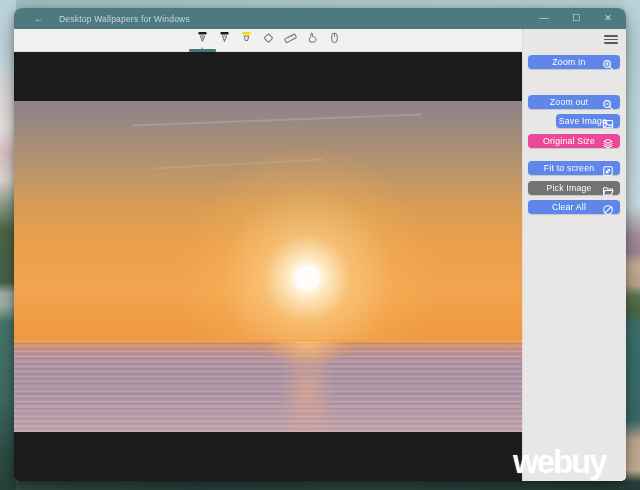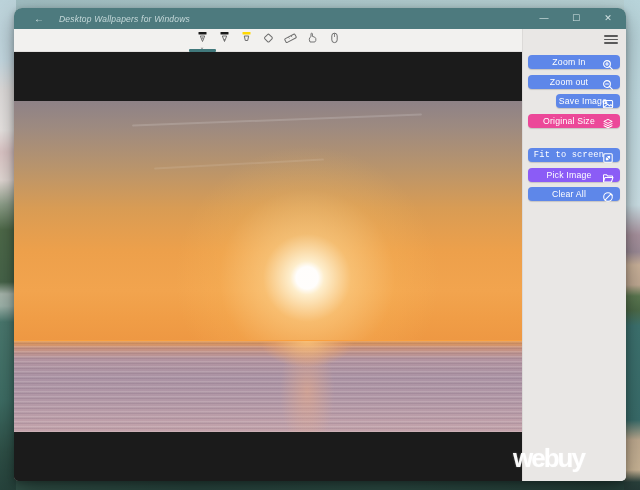--- a/index.html
+++ b/index.html
@@ -24,21 +24,21 @@
     position:absolute;left:14px;top:8px;width:612px;height:473px;z-index:2;
     border-radius:8px 8px 5px 5px;overflow:hidden;
     box-shadow:0 10px 26px rgba(0,0,0,.38),0 2px 6px rgba(0,0,0,.25);
     background:#e9e7e5;
   }
   .titlebar{
     height:21px;background:#4d7a7e;display:flex;align-items:center;
     color:#cfe0e1;font-size:8.5px;
   }
   .back-btn{width:16px;margin-left:17px;font-size:10px;color:#d6e4e4;text-align:center;cursor:default;}
-  .win-title{margin-left:12px;letter-spacing:.2px;color:#c6d9da;font-style:italic;}
+  .win-title{margin-left:12px;letter-spacing:.2px;color:#c6d9da;}
   .win-controls{margin-left:auto;display:flex;align-items:center;height:100%;}
   .win-ctl{width:32px;text-align:center;font-size:9px;color:#d3e2e2;line-height:21px;}
   .win-ctl.close{margin-right:2px;}
 
   .win-body{display:flex;height:452px;}
   .main-col{width:508px;display:flex;flex-direction:column;background:#1b1b1b;}
 
   
   .ink-toolbar{
     height:22px;background:#f2f1ef;border-bottom:1px solid #e3e1df;
@@ -76,28 +76,28 @@
   .sidebar{width:104px;background:#e9e7e5;position:relative;border-left:1px solid #dcdad8;box-sizing:border-box;}
   .hamburger{position:absolute;top:5px;right:8px;width:14px;height:11px;display:flex;flex-direction:column;justify-content:space-between;padding:1px 0;box-sizing:border-box;}
   .hamburger span{display:block;height:1.6px;background:#5a5a5a;border-radius:1px;}
   .side-buttons{position:absolute;top:26px;left:5px;right:6px;display:flex;flex-direction:column;}
   .side-btn{
     height:14px;border-radius:4px;margin-bottom:5.5px;position:relative;
     display:flex;align-items:center;justify-content:center;
     color:#fff;font-size:8.7px;letter-spacing:.2px;cursor:default;
     box-shadow:0 1px 1px rgba(0,0,0,.15);
   }
-  .side-btn.gap-before{margin-top:15px;font-family:Liberation Mono, monospace;}
+  .side-btn.gap-before{margin-top:8px;}
   .side-btn .btn-icon{position:absolute;right:6px;top:4px;width:12px;height:12px;}
   .side-btn .btn-label{padding-right:10px;}
 
   
   .watermark{
     position:absolute;left:513px;top:443px;z-index:5;
-    color:rgba(255,255,255,.97);font-size:26px;font-weight:bold;
+    color:rgba(255,255,255,.97);font-size:33px;font-weight:bold;
     letter-spacing:-2px;font-family:"Liberation Sans","DejaVu Sans",sans-serif;
     text-shadow:0 0 2px rgba(255,255,255,.35);
   }
 </style>
 </head>
 <body>
 
 <div class="desk desk-top"></div>
 <div class="desk desk-bottom"></div>
 <div class="desk desk-left"></div>
@@ -188,21 +188,21 @@
       <div class="side-buttons" id="side-buttons">
           <div class="side-btn" style="background: rgb(94, 135, 233);">
             <span class="btn-label">Zoom In</span>
             <span class="btn-icon"><svg viewBox="0 0 12 12">
                 <circle cx="5" cy="5" r="3.4" fill="none" stroke="#fff" stroke-width="1.05" stroke-linecap="round" stroke-linejoin="round"></circle>
                 <line x1="7.6" y1="7.6" x2="10.4" y2="10.4" fill="none" stroke="#fff" stroke-width="1.05" stroke-linecap="round" stroke-linejoin="round"></line>
                 <line x1="5" y1="3.6" x2="5" y2="6.4" fill="none" stroke="#fff" stroke-width="1.05" stroke-linecap="round" stroke-linejoin="round"></line>
                 <line x1="3.6" y1="5" x2="6.4" y2="5" fill="none" stroke="#fff" stroke-width="1.05" stroke-linecap="round" stroke-linejoin="round"></line>
               </svg></span>
           </div>
-          <div class="side-btn" style="background: rgb(94, 135, 233);">
+          <div class="side-btn" style="background: rgb(94, 135, 233); margin-top: 20px;">
             <span class="btn-label">Zoom out</span>
             <span class="btn-icon"><svg viewBox="0 0 12 12">
                 <circle cx="5" cy="5" r="3.4" fill="none" stroke="#fff" stroke-width="1.05" stroke-linecap="round" stroke-linejoin="round"></circle>
                 <line x1="7.6" y1="7.6" x2="10.4" y2="10.4" fill="none" stroke="#fff" stroke-width="1.05" stroke-linecap="round" stroke-linejoin="round"></line>
                 <line x1="3.6" y1="5" x2="6.4" y2="5" fill="none" stroke="#fff" stroke-width="1.05" stroke-linecap="round" stroke-linejoin="round"></line>
               </svg></span>
           </div>
           <div class="side-btn" style="background: rgb(94, 135, 233); margin-left: 28px;">
             <span class="btn-label">Save Image</span>
             <span class="btn-icon"><svg viewBox="0 0 12 12">
@@ -221,21 +221,21 @@
           </div>
           <div class="side-btn gap-before" style="background: rgb(94, 135, 233);">
             <span class="btn-label">Fit to screen</span>
             <span class="btn-icon"><svg viewBox="0 0 12 12">
                 <rect x="1.8" y="1.8" width="8.4" height="8.4" rx="1" fill="none" stroke="#fff" stroke-width="1.05" stroke-linecap="round" stroke-linejoin="round"></rect>
                 <line x1="4.4" y1="7.6" x2="7.6" y2="4.4" fill="none" stroke="#fff" stroke-width="1.05" stroke-linecap="round" stroke-linejoin="round"></line>
                 <polyline points="7.6,6.2 7.6,4.4 5.8,4.4" fill="none" stroke="#fff" stroke-width="1.05" stroke-linecap="round" stroke-linejoin="round"></polyline>
                 <polyline points="4.4,5.8 4.4,7.6 6.2,7.6" fill="none" stroke="#fff" stroke-width="1.05" stroke-linecap="round" stroke-linejoin="round"></polyline>
               </svg></span>
           </div>
-          <div class="side-btn" style="background: #8b5cf6;">
+          <div class="side-btn" style="background: #737373;">
             <span class="btn-label">Pick Image</span>
             <span class="btn-icon"><svg viewBox="0 0 12 12">
                 <path d="M1.5 9.5 L1.5 3.4 Q1.5 2.8 2.1 2.8 L4.6 2.8 L5.6 4 L10 4 Q10.5 4 10.5 4.6 L10.5 5.4" fill="none" stroke="#fff" stroke-width="1.05" stroke-linecap="round" stroke-linejoin="round"></path>
                 <path d="M1.5 9.5 L3 5.4 L11 5.4 L9.6 9.5 Q9.5 9.9 9 9.9 L2 9.9 Q1.5 9.9 1.5 9.5 Z" fill="none" stroke="#fff" stroke-width="1.05" stroke-linecap="round" stroke-linejoin="round"></path>
               </svg></span>
           </div>
           <div class="side-btn" style="background: rgb(94, 135, 233); justify-content: center;">
             <span class="btn-label">Clear All</span>
             <span class="btn-icon"><svg viewBox="0 0 12 12">
                 <circle cx="6" cy="6" r="4.3" fill="none" stroke="#fff" stroke-width="1.05" stroke-linecap="round" stroke-linejoin="round"></circle>

